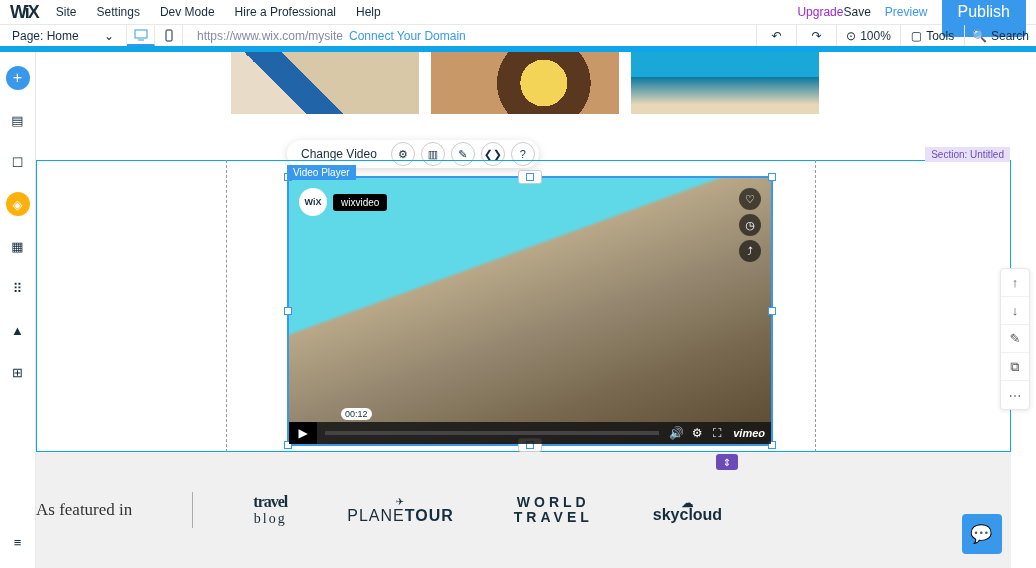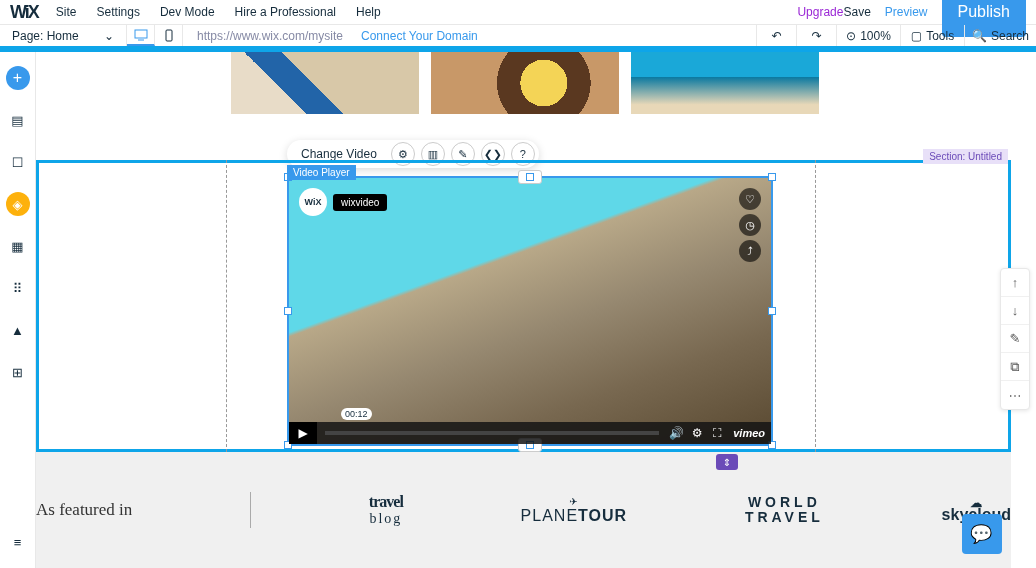--- a/index.html
+++ b/index.html
@@ -10,37 +10,37 @@
 .spacer{flex:1}
 .upgrade{color:#9a27d5;font-size:12px;cursor:pointer}
 .save,.preview{font-size:12px;margin-right:14px;cursor:pointer}
 .preview{color:#3899ec}
 .publish-btn{background:#3899ec;color:#fff;border:none;border-radius:4px;padding:16px 16px;font-size:16px;cursor:pointer}
 .toolbar{height:27px;display:flex;align-items:center;border-bottom:6px solid #0ea5e9}
 .page-sel{display:flex;align-items:center;padding:0 12px;width:127px;border-right:1px solid #e8e8e8;height:100%;font-size:12px;cursor:pointer;justify-content:space-between}
 .device-btn{width:28px;height:100%;display:flex;align-items:center;justify-content:center;border-right:1px solid #e8e8e8;cursor:pointer}
 .device-btn.active{color:#3899ec;border-bottom:2px solid #3899ec}
 .urlbar{flex:1;display:flex;align-items:center;padding:0 14px;font-size:12px;color:#868aa5}
-.urlbar a{color:#3899ec;margin-left:18px;text-decoration:none}
+.urlbar a{color:#3899ec;margin-left:6px;text-decoration:none}
 .tb-icon{width:40px;height:100%;display:flex;align-items:center;justify-content:center;border-left:1px solid #e8e8e8;cursor:pointer;font-size:12px;gap:4px}
 .sidebar{position:absolute;left:0;top:52px;bottom:0;width:36px;background:#fff;border-right:1px solid #e8e8e8;display:flex;flex-direction:column;align-items:center;padding-top:14px;gap:18px}
 .sb-btn{width:24px;height:24px;display:flex;align-items:center;justify-content:center;cursor:pointer;color:#162d3d;border-radius:50%}
 .sb-btn.add{background:#3899ec;color:#fff;border-radius:50%;font-size:16px}
 .sb-btn.active{background:#fdb10c;color:#fff}
 .sb-bottom{margin-top:auto;margin-bottom:14px}
 .canvas{position:absolute;left:36px;right:0;top:52px;bottom:0;background:#fff;overflow:hidden}
 .gallery{position:absolute;top:0;left:195px;display:flex;gap:12px}
 .gallery div{width:188px;height:62px}
 .g1{background:linear-gradient(45deg,#e8dcc8 30%,#2264a8 30%,#2264a8 45%,#d8c8a8 45%)}
 .g2{background:radial-gradient(circle at 60% 50%,#f4d456 20%,#5a3820 20%,#5a3820 40%,#c89868 40%)}
 .g3{background:linear-gradient(#1aa8d8 40%,#0878a0 40%,#e8d8b8 85%)}
 .float-toolbar{position:absolute;top:88px;left:251px;display:flex;gap:6px;align-items:center;background:#fff;border-radius:18px;padding:4px 4px 4px 14px;box-shadow:0 2px 8px rgba(0,0,0,.15);height:28px}
 .change-video{font-size:12px;padding-right:8px;cursor:pointer}
 .circ{width:24px;height:24px;border:1px solid #ccc;border-radius:50%;display:flex;align-items:center;justify-content:center;cursor:pointer;font-size:11px}
-.section-outline{position:absolute;top:108px;left:0;right:25px;height:292px;border:3px solid #0ea5e9}
+.section-outline{position:absolute;top:108px;left:0;right:25px;height:292px;border:1px solid #0ea5e9}
 .section-label{position:absolute;top:-14px;right:0;background:#e8e0f8;color:#6b4bb8;font-size:10px;padding:2px 6px}
 .content-guides{position:absolute;top:108px;left:190px;width:590px;height:292px;border-left:1px dashed #999;border-right:1px dashed #999}
 .vp-label{position:absolute;top:113px;left:251px;background:#3899ec;color:#fff;font-size:10px;padding:2px 6px;z-index:5}
 .video-player{position:absolute;top:124px;left:251px;width:486px;height:270px;border:2px solid #3899ec;background:linear-gradient(160deg,#5fd8e8 0%,#5fd8e8 35%,#b8a888 36%,#968870 55%,#786850 75%,#584830 100%)}
 .handle{position:absolute;width:8px;height:8px;background:#fff;border:1px solid #3899ec}
 .h-tl{top:-5px;left:-5px}.h-tr{top:-5px;right:-5px}.h-bl{bottom:-5px;left:-5px}.h-br{bottom:-5px;right:-5px}
 .h-tm{top:-5px;left:50%;margin-left:-4px}.h-bm{bottom:-5px;left:50%;margin-left:-4px}
 .h-ml{top:50%;left:-5px;margin-top:-4px}.h-mr{top:50%;right:-5px;margin-top:-4px}
 .wix-badge{position:absolute;top:10px;left:10px;display:flex;align-items:center;gap:6px}
 .wix-circle{width:28px;height:28px;background:#fff;border-radius:50%;display:flex;align-items:center;justify-content:center;font-size:9px;font-weight:900}
@@ -48,21 +48,21 @@
 .vp-icons{position:absolute;top:10px;right:10px;display:flex;flex-direction:column;gap:4px}
 .vp-icons div{width:22px;height:22px;background:rgba(0,0,0,.6);color:#fff;border-radius:50%;display:flex;align-items:center;justify-content:center;font-size:11px}
 .timecode{position:absolute;bottom:24px;left:52px;background:#fff;font-size:9px;padding:1px 4px;border-radius:6px}
 .controls{position:absolute;bottom:0;left:0;right:0;height:22px;background:rgba(20,20,20,.85);display:flex;align-items:center;color:#fff;font-size:12px}
 .play{width:28px;height:22px;background:#000;display:flex;align-items:center;justify-content:center}
 .progress{flex:1;height:4px;background:#444;margin:0 8px}
 .cicon{width:20px;text-align:center}
 .vimeo{font-style:italic;font-weight:bold;font-size:11px;margin:0 6px}
 .resize-tab{position:absolute;width:24px;height:14px;background:#fff;border:1px solid #ccc;border-radius:3px;left:50%;margin-left:-12px;font-size:9px;display:flex;align-items:center;justify-content:center;color:#999}
 .rt-top{top:-8px}.rt-bot{bottom:-8px}
-.footer-strip{position:absolute;top:400px;left:0;right:25px;height:116px;background:#f0f0f0;display:flex;align-items:center;justify-content:space-between;gap:60px}
+.footer-strip{position:absolute;top:400px;left:0;right:25px;height:116px;background:#f0f0f0;display:flex;align-items:center;justify-content:flex-start;gap:60px}
 .featured{font-family:Georgia,serif;font-size:17px;color:#333}
 .divider{width:1px;height:36px;background:#aaa}
 .brand{text-align:center}
 .b1 .t1{font-family:Georgia,serif;font-weight:bold;font-size:16px;letter-spacing:-1px}
 .b1 .t2{font-family:Georgia,serif;font-size:14px;letter-spacing:2px}
 .b2{font-size:16px;letter-spacing:1px}
 .b2 b{font-weight:900}
 .b3{font-weight:900;font-size:14px;letter-spacing:4px;line-height:1.1}
 .b4{font-size:16px;font-weight:bold}
 .cloud{font-size:12px;margin-bottom:-4px}

